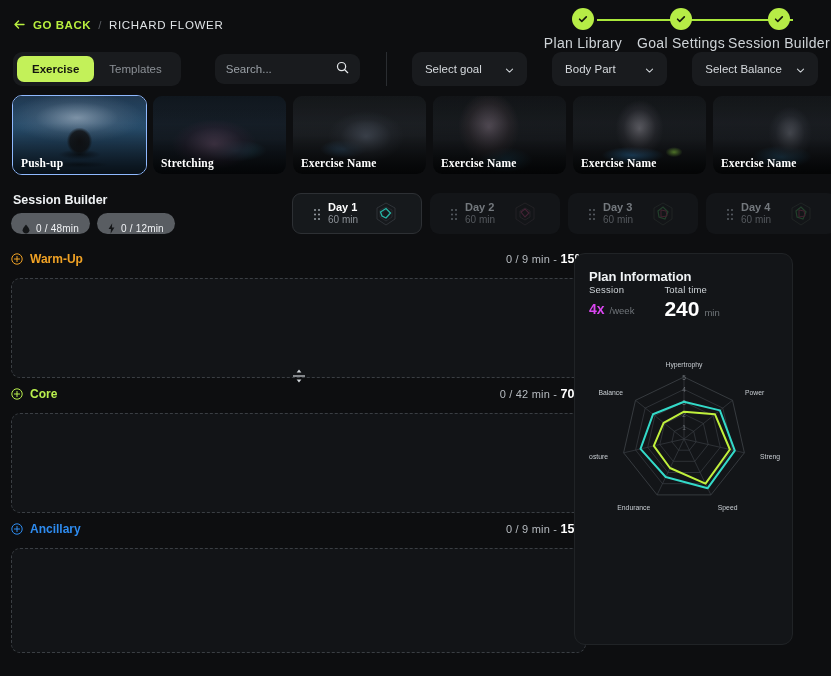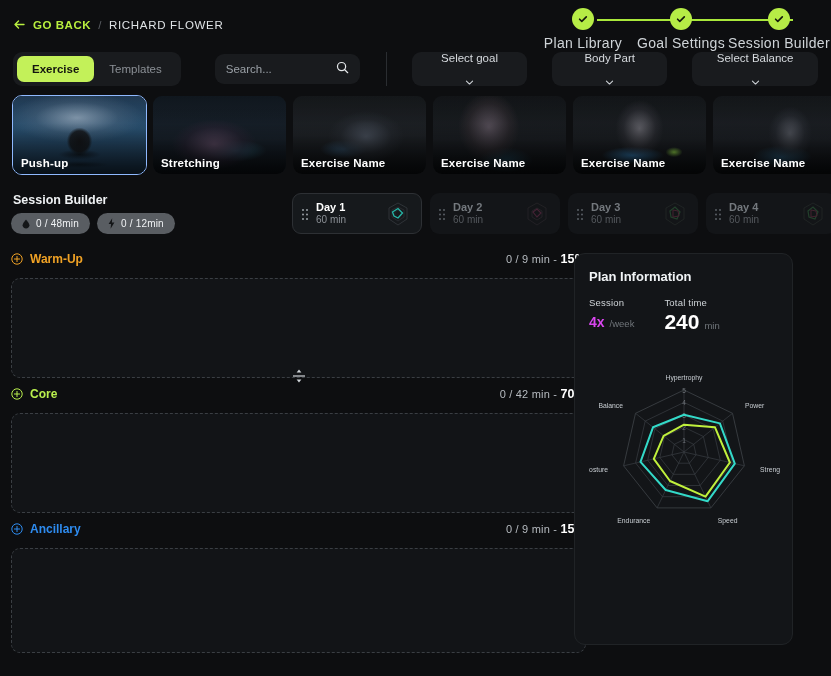--- a/index.html
+++ b/index.html
@@ -66,62 +66,61 @@
     display: flex; align-items: center; padding: 0 11px; cursor: text;
   }
   .search-ph { flex: 1; font-size: 11.5px; color: #9aa0a6; }
   .vdiv { width: 1px; height: 34px; background: #2a2d31; margin-left: 14px; }
 
   .drop {
     height: 34px; background: #191b1e; border-radius: 9px;
     display: flex; align-items: center; justify-content: space-between;
     padding: 0 13px; font-size: 11.5px; color: #d6dade; cursor: pointer;
     margin-left: 13px;
-    flex-direction: column;
   }
   .drop.d1 { width: 128px; }
   .drop.d2 { width: 128px; }
   .drop.d3 { width: 140px; }
   .chev { width: 9px; height: 9px; flex: 0 0 auto; }
 
   
   .cards {
     position: absolute; left: 13px; top: 96px; right: 0;
     display: flex; gap: 7px;
   }
   .card {
     width: 133px; height: 78px; border-radius: 9px;
-    position: relative; overflow: hidden; cursor: pointer; flex: 0 0 auto;
+    position: relative; overflow: hidden; cursor: pointer; flex: 0 0 auto; font-family: Liberation Serif, serif;
   }
   .card.sel { outline: 1.5px solid #8fb9ff; outline-offset: 0; }
   .card-img { position: absolute; inset: 0; }
   .card-veil {
     position: absolute; inset: 0;
     background: linear-gradient(to bottom, rgba(0,0,0,.12) 35%, rgba(0,0,0,.72) 100%);
   }
   .card-title {
     position: absolute; left: 8px; bottom: 5px;
     font-size: 11.5px; font-weight: 700; color: #fff; letter-spacing: .2px;
   }
 
   
   .sb-title { position: absolute; left: 13px; top: 193px; font-size: 12.5px; font-weight: 700; color: #eef1f3; }
   .sb-badges { position: absolute; left: 11px; top: 213px; display: flex; gap: 7px; }
   .badge {
     height: 21px; padding: 0 11px; border-radius: 11px; background: #595d62;
-    display: flex; align-items: center; gap: 6px;
+    display: flex; align-items: flex-end; gap: 6px;
     font-size: 10px; color: #f0f2f4; letter-spacing: .2px;
   }
   .badge svg { display: block; }
 
   
   .days { position: absolute; left: 292px; top: 193px; display: flex; gap: 8px; }
   .day {
     width: 130px; height: 41px; border-radius: 9px; background: #131518;
-    display: flex; align-items: center; padding: 0 8px; gap: 7px;
+    display: flex; align-items: center; padding: 0 20px; gap: 7px;
     position: relative; cursor: pointer;
   }
   .day.active { background: #16191c; border: 1px solid #2d3034; }
   .grip { width: 8px; height: 13px; flex: 0 0 auto; }
   .day-txt { display: flex; flex-direction: column; line-height: 1.2; }
   .day-name { font-size: 11px; font-weight: 700; color: #fff; }
   .day-name.dim { color: #74797e; }
   .day-min { font-size: 10px; color: #8c9197; }
   .day-min.dim { color: #55595e; }
   .day-mini { margin-left: auto; width: 30px; height: 30px; opacity: .85; }
@@ -145,21 +144,21 @@
     bottom: -7px; width: 16px; height: 16px; cursor: ns-resize;
   }
 
   
   .plan {
     position: absolute; left: 574px; top: 253px; width: 219px; height: 392px;
     background: #131518; border: 1px solid #202326; border-radius: 11px;
     padding: 15px 14px;
   }
   .plan-h { font-size: 13px; font-weight: 700; color: #f1f4f6; }
-  .stats { display: flex; margin-top: 13px; gap: 30px; }
+  .stats { display: flex; gap: 30px; }
   .stat-k { font-size: 9.5px; color: #cfd4d8; letter-spacing: .2px; }
   .stat-v { margin-top: 2px; font-size: 19px; font-weight: 700; color: #fff; letter-spacing: -.3px; }
   .stat-v span { font-size: 9.5px; font-weight: 400; color: #70757a; letter-spacing: 0; }
   .radar-wrap { margin-top: 10px; width: 191px; height: 215px; position: relative; }
   .radar-wrap svg { display: block; }
 </style>
 </head>
 <body>
 
 <div class="page">

